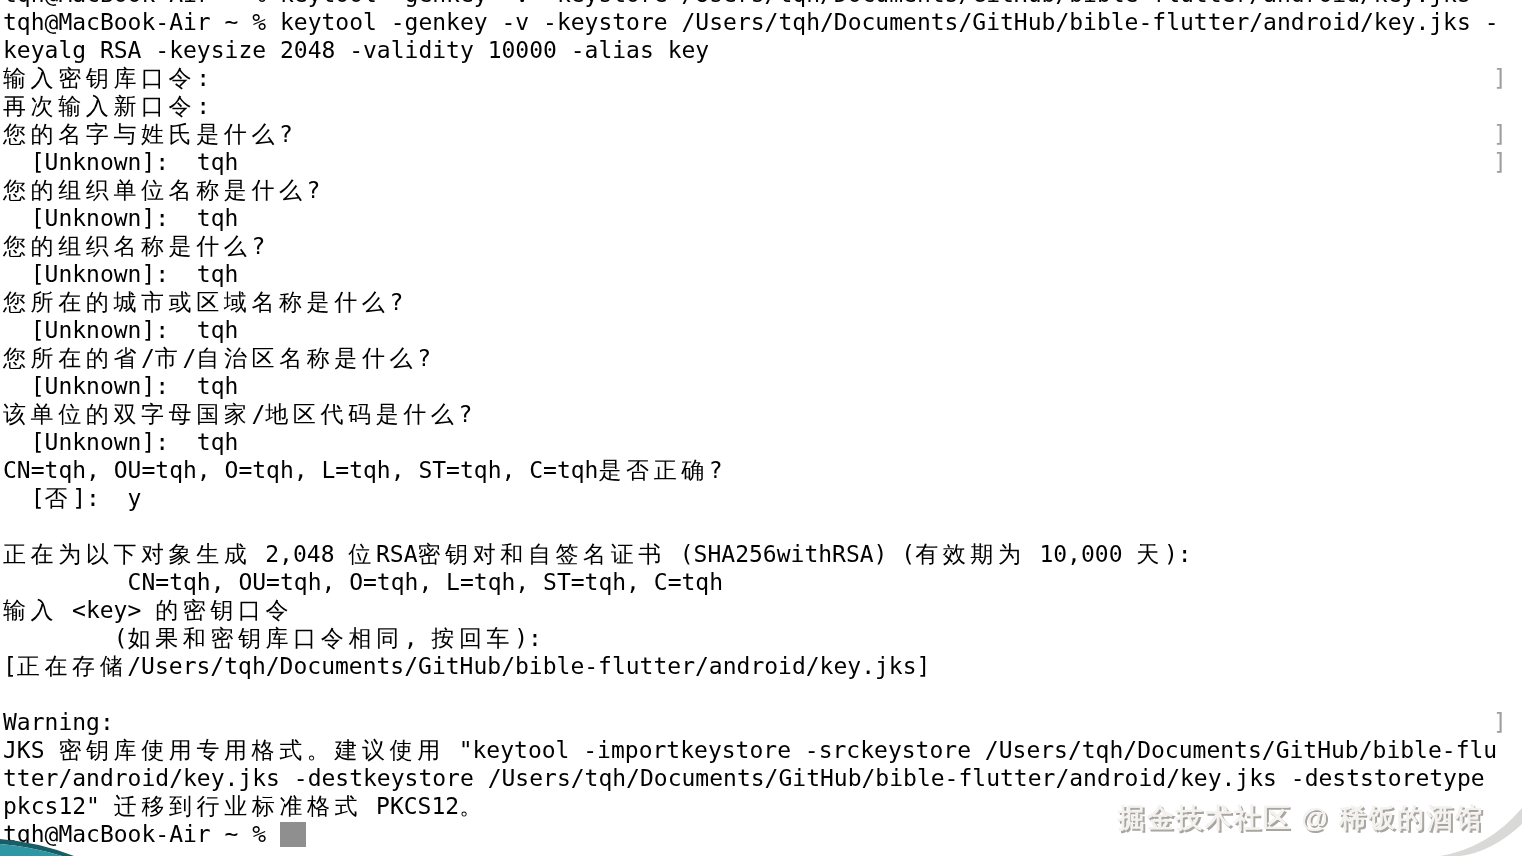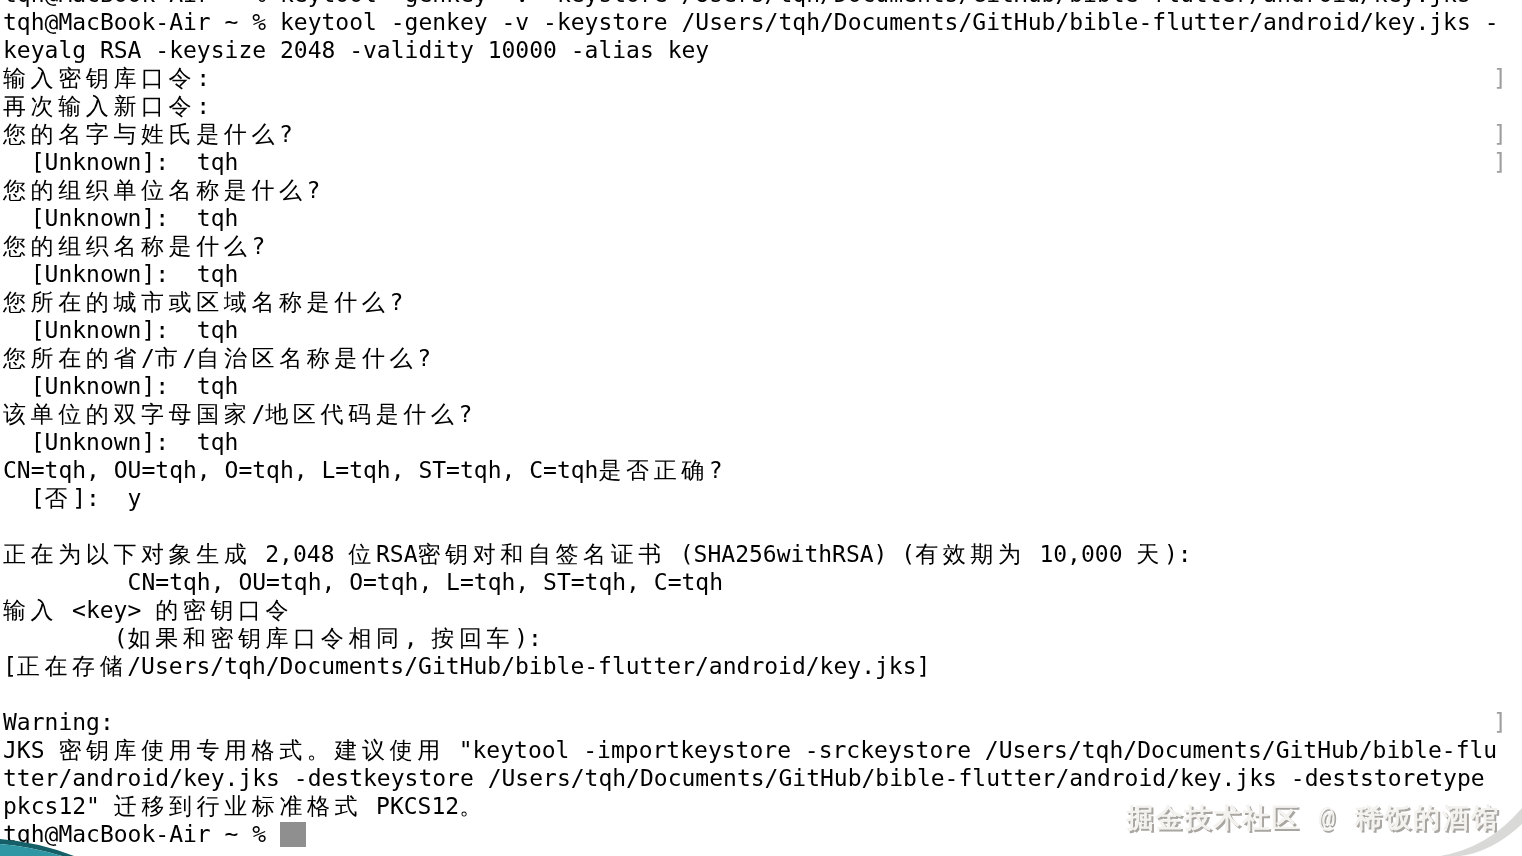--- a/index.html
+++ b/index.html
@@ -43,22 +43,22 @@
     position: absolute;
     left: 1490px;
     width: 28px;
     color: #9e9e9e;
     font-size: 23px;
     line-height: 28px;
   }
   .watermark {
     position: absolute;
     top: 800px;
-    right: 22px;
-    font-family: Liberation Mono, monospace;
+    right: 38px;
+    font-family: Liberation Sans, sans-serif;
     font-weight: bold;
     font-size: 27px;
     letter-spacing: 2px;
     color: #f4f2ef;
     text-shadow: 2px 2px 0 #a9a6a2, -1px -1px 0 #ffffff;
     white-space: nowrap;
   }
   .corner-left {
     position: absolute;
     left: 0;

